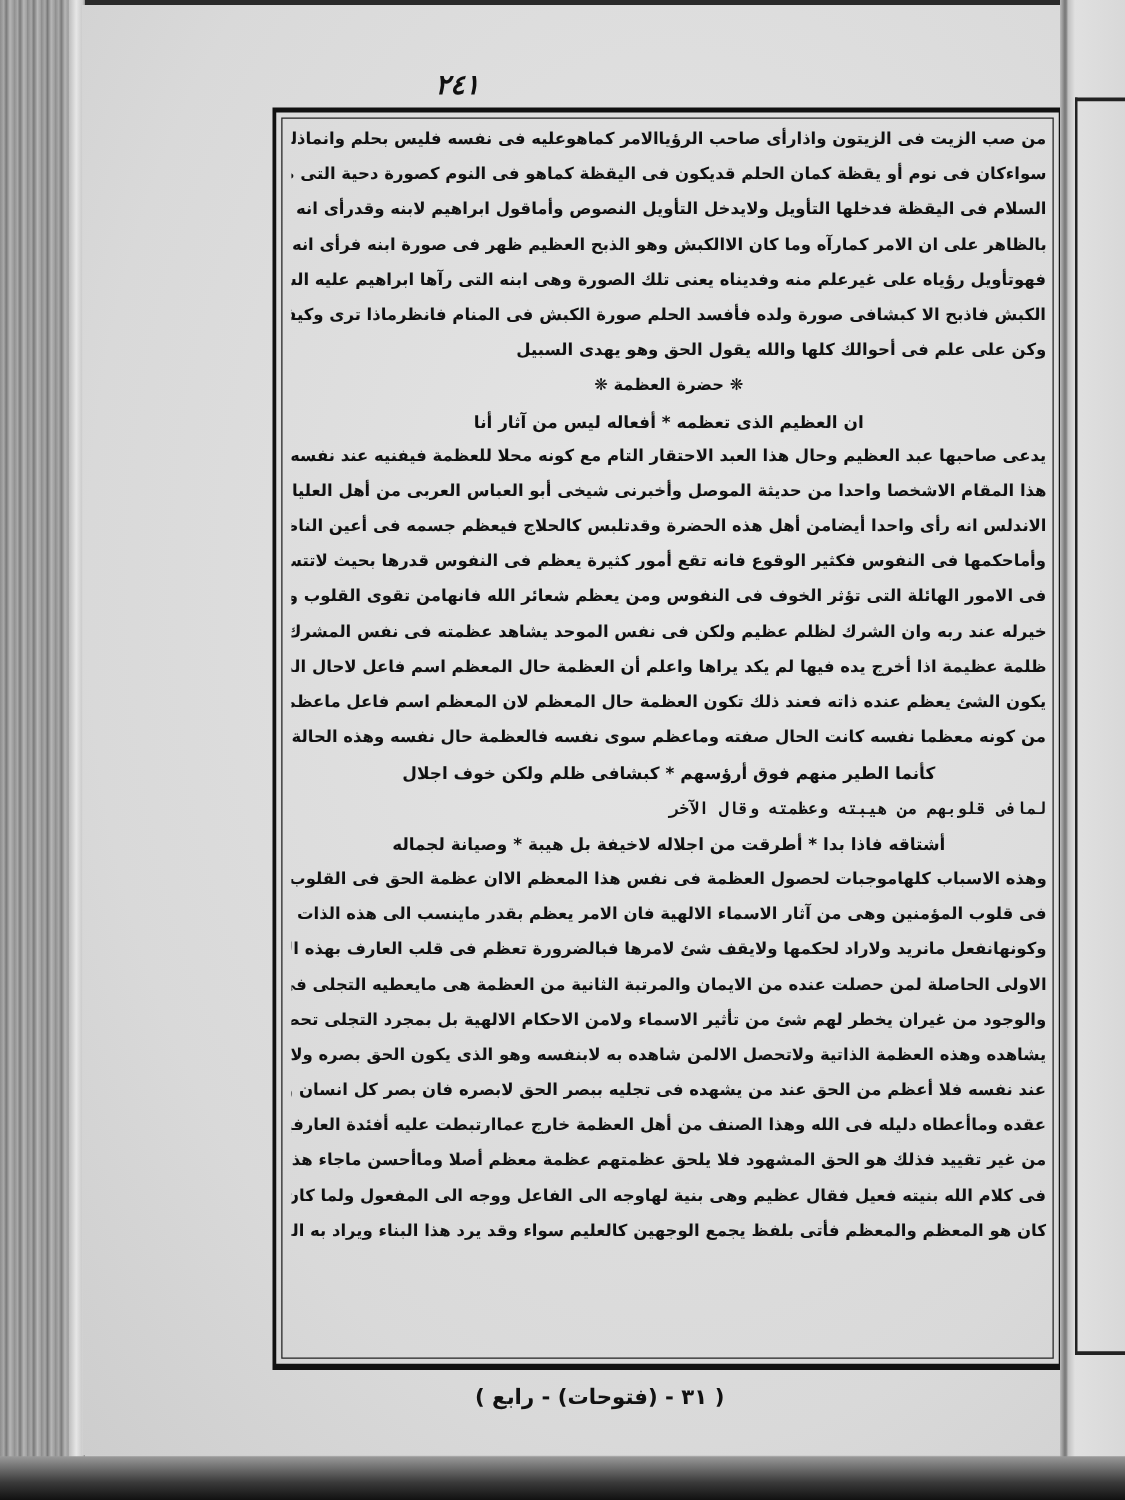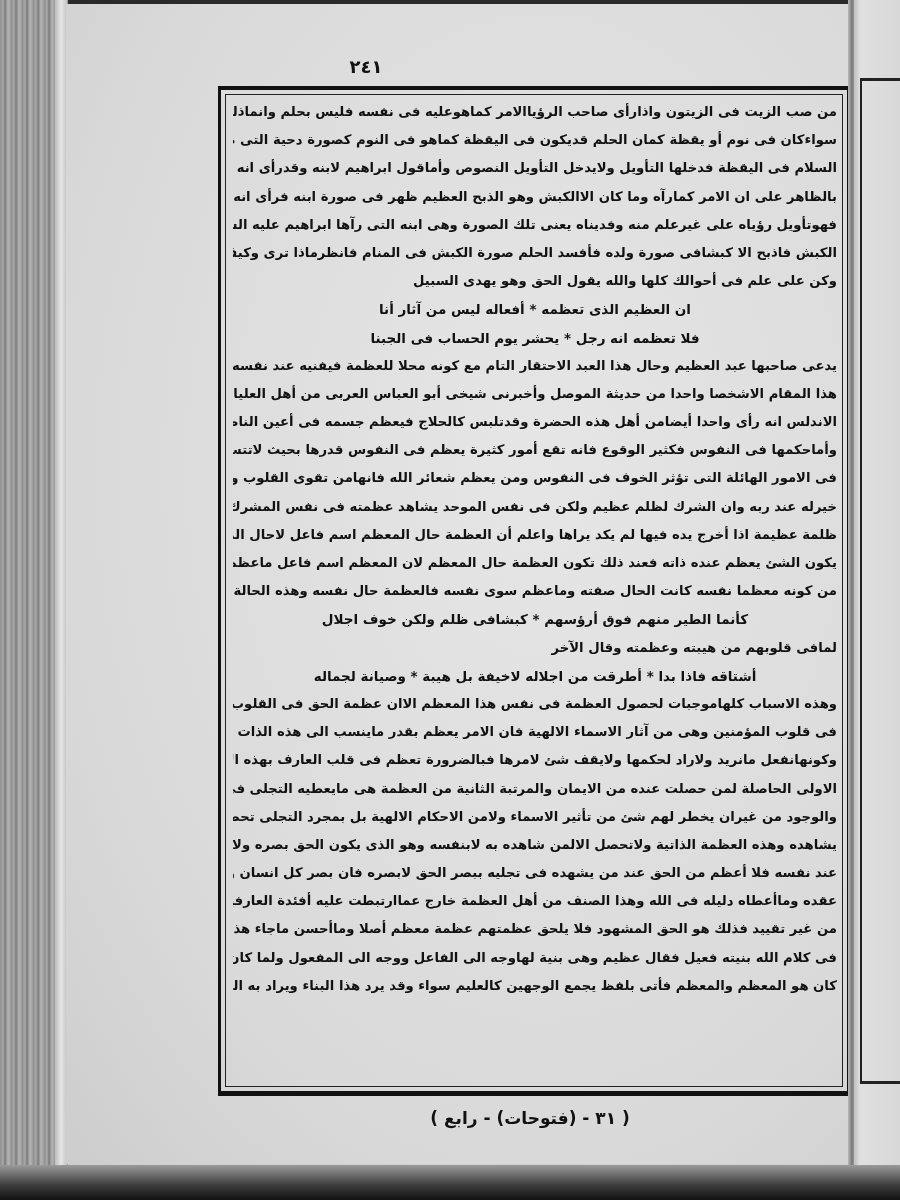--- a/index.html
+++ b/index.html
@@ -19,22 +19,23 @@
   }
   .top-shadow { position:absolute; left:0; top:0; width:900px; height:6px; background:#2a2a2a; }
   
   .page {
     position:absolute; left:66px; top:4px; width:788px; height:1160px;
     background:#dedede;
     background-image:radial-gradient(ellipse at 60% 40%, #e6e6e6 0%, #d9d9d9 70%, #cdcdcd 100%);
   }
   .page-number {
     position:absolute; left:260px; top:52px; width:80px; text-align:center;
-    font-size:18px; font-weight:bold; color:#111; direction:rtl;
+    font-size:22px; font-weight:bold; color:#111; direction:rtl;
     font-family:"DejaVu Sans", sans-serif;
+    font-style:italic;
   }
   .frame {
     position:absolute; left:218px; top:86px; width:632px; height:1010px;
     border:3px solid #111; box-sizing:border-box;
     border-top-width:4px; border-bottom-width:5px;
   }
   .frame-inner {
     position:absolute; left:4px; top:4px; right:4px; bottom:4px;
     border:1px solid #222;
   }
@@ -42,21 +43,21 @@
     position:absolute; left:12px; right:10px; top:8px; bottom:8px;
     direction:rtl; text-align:justify; color:#111;
     font-family:"DejaVu Sans", sans-serif; font-size:13.2px; line-height:28.2px;
     font-weight:bold; overflow:hidden;
   }
   .line { white-space:nowrap; overflow:hidden; text-align:justify; text-align-last:justify; height:28.2px; }
   .center-line { text-align:center; text-align-last:center; white-space:nowrap; height:28.2px; }
   .section-heading { font-size:13px; }
   .verse { font-size:13.5px; }
   .footer-sig {
-    position:absolute; left:380px; top:1108px; width:300px; text-align:center;
+    position:absolute; left:380px; top:1108px; width:300px; text-align:left;
     direction:rtl; font-size:17px; font-weight:bold; color:#111;
     font-family:"DejaVu Sans", sans-serif;
   }
   
   .next-page {
     position:absolute; left:854px; top:0; width:46px; height:1200px;
     background:linear-gradient(90deg,#bdbdbd 0px,#e0e0e0 6px,#d8d8d8 100%);
     overflow:hidden;
   }
   .next-frame {
@@ -89,37 +90,41 @@
   <div class="frame-inner"></div>
   <div class="text-block">
     <div class="line">من صب الزيت فى الزيتون واذارأى صاحب الرؤياالامر كماهوعليه فى نفسه فليس بحلم وانماذلك كشف لاحلم</div>
     <div class="line">سواءكان فى نوم أو يقظة كمان الحلم قديكون فى اليقظة كماهو فى النوم كصورة دحية التى ظهر بهاجبريل عليه</div>
     <div class="line">السلام فى اليقظة فدخلها التأويل ولايدخل التأويل النصوص وأماقول ابراهيم لابنه وقدرأى انه يذبح ابنه فأخذ</div>
     <div class="line">بالظاهر على ان الامر كمارآه وما كان الاالكبش وهو الذبح العظيم ظهر فى صورة ابنه فرأى انه يذبح ابنه فذبح الكبش</div>
     <div class="line">فهوتأويل رؤياه على غيرعلم منه وفديناه يعنى تلك الصورة وهى ابنه التى رآها ابراهيم عليه السلام بذبح عظيم وهو</div>
     <div class="line">الكبش فاذبح الا كبشافى صورة ولده فأفسد الحلم صورة الكبش فى المنام فانظرماذا ترى وكيف ترى وأين ترى</div>
     <div class="line" style="text-align:right;text-align-last:right;">وكن على علم فى أحوالك كلها والله يقول الحق وهو يهدى السبيل</div>
 
+    <div class="center-line section-heading">
+      <span>❋</span>
+      <span>حضرة العظمة</span>
+      <span>❋</span>
+    </div>
 
     <div class="center-line verse">ان العظيم الذى تعظمه * أفعاله ليس من آثار أنا</div>
-    <div class="center-line verse">فلا تعظمه انه رجل * يحشر يوم الحساب فى الجبنا</div>
 
     <div class="line">يدعى صاحبها عبد العظيم وحال هذا العبد الاحتقار التام مع كونه محلا للعظمة فيفنيه عند نفسه ومارأيت أحدا يحكم</div>
     <div class="line">هذا المقام الاشخصا واحدا من حديثة الموصل وأخبرنى شيخى أبو العباس العربى من أهل العلياء من غرب</div>
     <div class="line">الاندلس انه رأى واحدا أيضامن أهل هذه الحضرة وقدتلبس كالحلاج فيعظم جسمه فى أعين الناظرين بالابصار</div>
     <div class="line">وأماحكمها فى النفوس فكثير الوقوع فانه تقع أمور كثيرة يعظم فى النفوس قدرها بحيث لاتتسع النفس لغيرها ولاسيما</div>
     <div class="line">فى الامور الهائلة التى تؤثر الخوف فى النفوس ومن يعظم شعائر الله فانهامن تقوى القلوب ومن يعظم حرمات الله فهو</div>
     <div class="line">خيرله عند ربه وان الشرك لظلم عظيم ولكن فى نفس الموحد يشاهد عظمته فى نفس المشرك لا فى نفسه فيشاهده</div>
     <div class="line">ظلمة عظيمة اذا أخرج يده فيها لم يكد يراها واعلم أن العظمة حال المعظم اسم فاعل لاحال المعظم اسم مفعول الا أن</div>
     <div class="line">يكون الشئ يعظم عنده ذاته فعند ذلك تكون العظمة حال المعظم لان المعظم اسم فاعل ماعظمت عنده الانفسه فهو</div>
     <div class="line">من كونه معظما نفسه كانت الحال صفته وماعظم سوى نفسه فالعظمة حال نفسه وهذه الحالة توجب الهيبة والاجلال</div>
 
     <div class="center-line verse">كأنما الطير منهم فوق أرؤسهم * كبشافى ظلم ولكن خوف اجلال</div>
 
-    <div class="line" style="text-align:right;text-align-last:right;">لمافى قلوبهم من هيبته وعظمته  وقال الآخر</div>
+    <div class="line" style="text-align:right;text-align-last:right;font-family:Liberation Mono, monospace;">لمافى قلوبهم من هيبته وعظمته  وقال الآخر</div>
 
     <div class="center-line verse">أشتاقه فاذا بدا * أطرقت من اجلاله      لاخيفة بل هيبة * وصيانة لجماله</div>
 
     <div class="line">وهذه الاسباب كلهاموجبات لحصول العظمة فى نفس هذا المعظم الاان عظمة الحق فى القلوب لاتوجبها الاالمعرفة</div>
     <div class="line">فى قلوب المؤمنين وهى من آثار الاسماء الالهية فان الامر يعظم بقدر ماينسب الى هذه الذات المعظمة من نفوذ الاقتدار</div>
     <div class="line">وكونهانفعل مانريد ولاراد لحكمها ولايقف شئ لامرها فبالضرورة تعظم فى قلب العارف بهذه الامور وهى العظمة</div>
     <div class="line">الاولى الحاصلة لمن حصلت عنده من الايمان والمرتبة الثانية من العظمة هى مايعطيه التجلى فى قلوب أهل الشهود</div>
     <div class="line">والوجود من غيران يخطر لهم شئ من تأثير الاسماء ولامن الاحكام الالهية بل بمجرد التجلى تحصل العظمة فى نفس من</div>
     <div class="line">يشاهده وهذه العظمة الذاتية ولاتحصل الالمن شاهده به لابنفسه وهو الذى يكون الحق بصره ولاأعظم من الحق</div>
     <div class="line">عند نفسه فلا أعظم من الحق عند من يشهده فى تجليه ببصر الحق لابصره فان بصر كل انسان وكل مشاهد بحسب</div>

